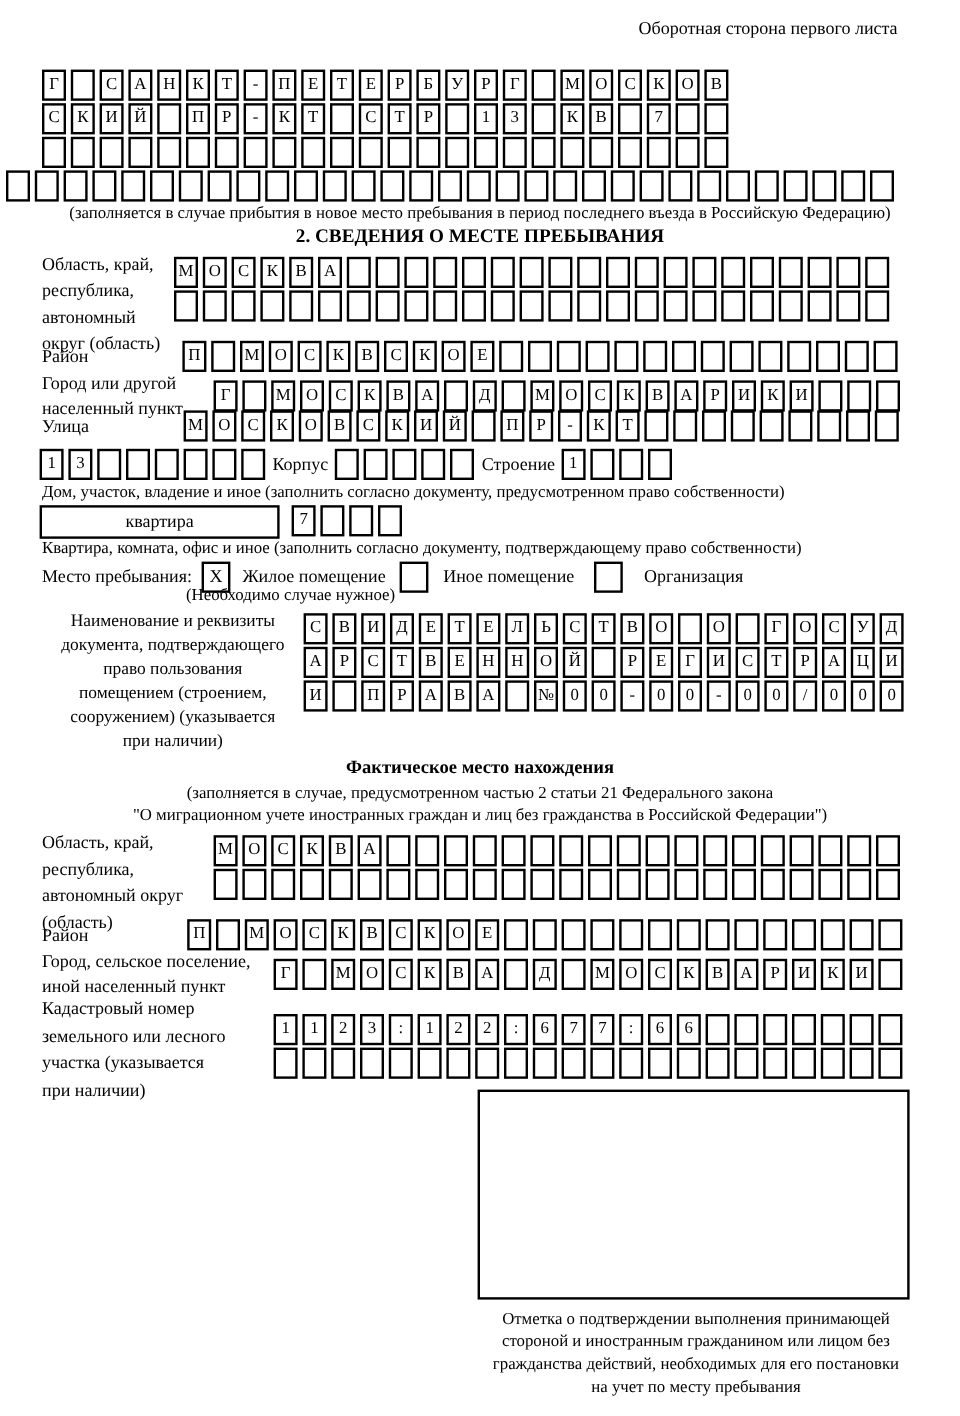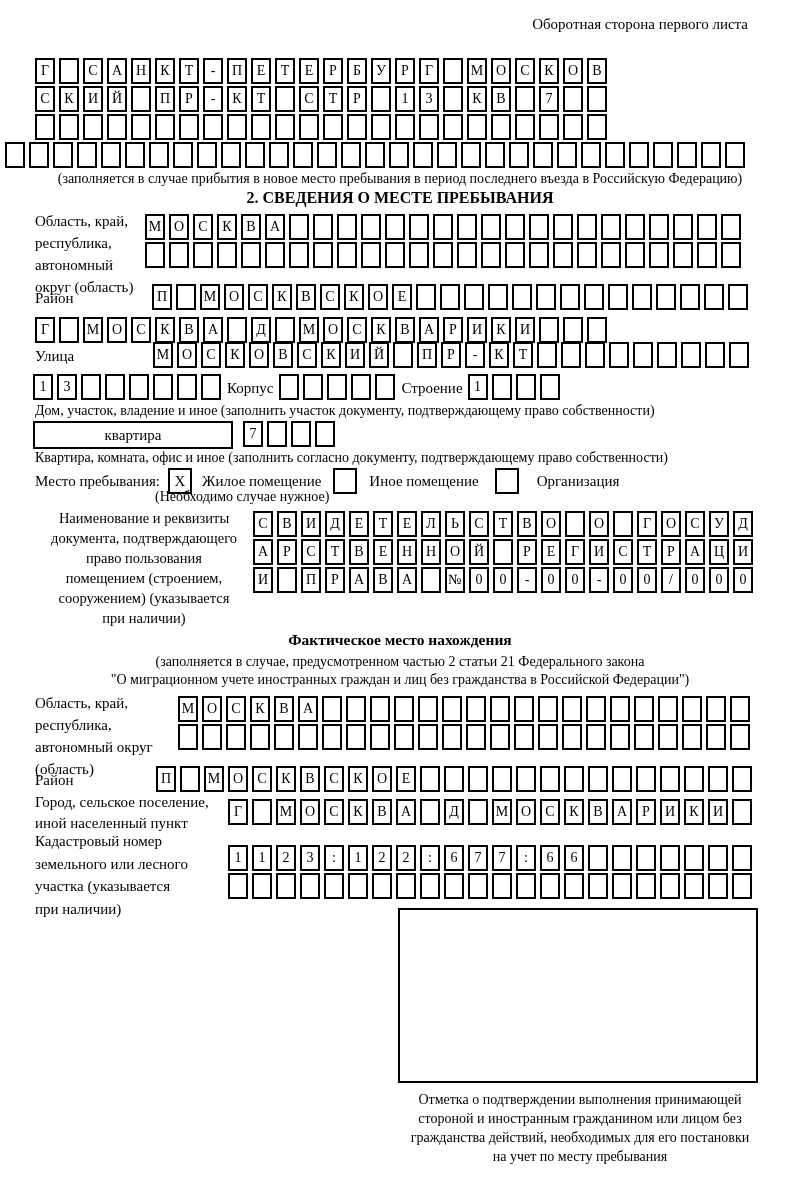--- a/index.html
+++ b/index.html
@@ -234,20 +234,22 @@
       <span class="cell"></span>
       <span class="cell"></span>
       <span class="cell"></span>
       <span class="cell"></span>
       <span class="cell"></span>
       <span class="cell"></span>
     </div>
 </div>
 
 <div class="abs field" style="top:310px;left:35px;height:46px;">
+  <div class="flabel" style="width:143px;line-height:21px;">Город или другой
+населенный пункт</div>
   <div class="cellrow" style="margin-top:7px;">
       <span class="cell">Г</span>
       <span class="cell"></span>
       <span class="cell">М</span>
       <span class="cell">О</span>
       <span class="cell">С</span>
       <span class="cell">К</span>
       <span class="cell">В</span>
       <span class="cell">А</span>
       <span class="cell"></span>
@@ -320,21 +322,21 @@
       <span class="cell"></span>
     </div>
   <div class="inline-label" style="margin-left:2px;margin-right:5px;">Строение</div>
   <div class="cellrow">
       <span class="cell">1</span>
       <span class="cell"></span>
       <span class="cell"></span>
       <span class="cell"></span>
     </div>
 </div>
-<div class="abs caption" style="top:403px;left:35px;">Дом, участок, владение и иное (заполнить участок документу, подтверждающему право собственности)</div>
+<div class="abs caption" style="top:403px;left:35px;">Дом, участок, владение и иное (заполнить согласно документу, предусмотренном право собственности)</div>
 
 <div class="abs field" style="top:421px;left:33px;">
   <div class="typebox" style="width:200px;margin-right:10px;">квартира</div>
   <div class="cellrow">
       <span class="cell">7</span>
       <span class="cell"></span>
       <span class="cell"></span>
       <span class="cell"></span>
     </div>
 </div>

